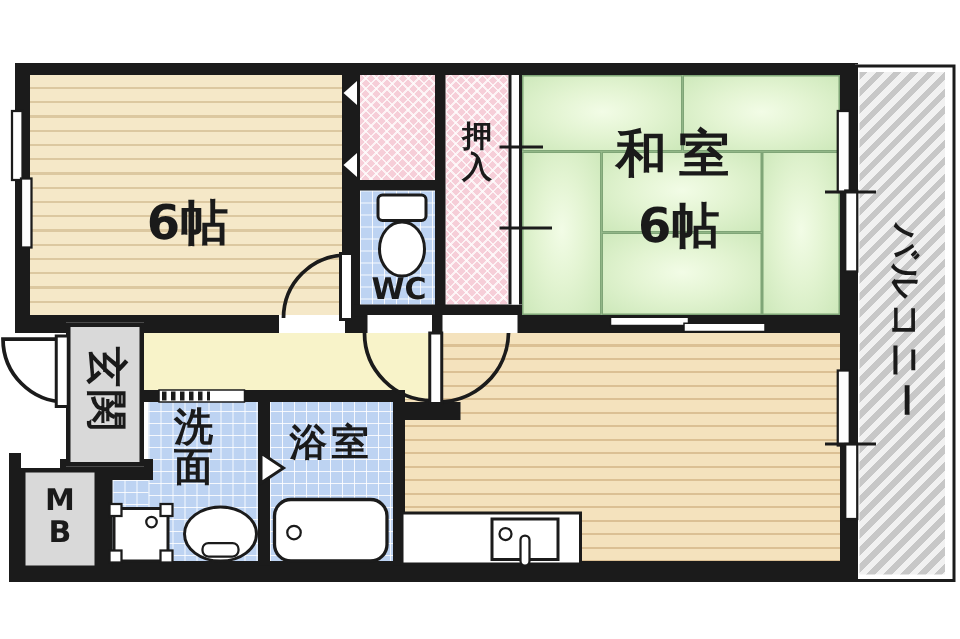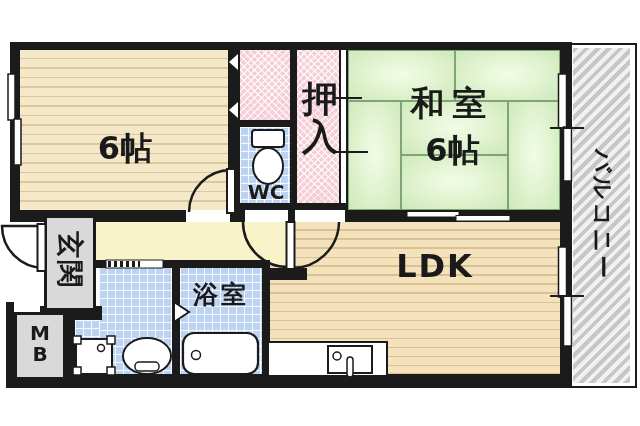--- a/index.html
+++ b/index.html
@@ -143,29 +143,29 @@
     <rect x="328" y="346" width="44" height="27" fill="#ffffff" stroke="#1b1b1b" stroke-width="2"></rect>
     <circle cx="337" cy="356" r="4" fill="#ffffff" stroke="#1b1b1b" stroke-width="1.5"></circle>
     <rect x="347" y="357" width="6" height="20" rx="3" fill="#ffffff" stroke="#1b1b1b" stroke-width="1.5"></rect>
   </svg>
 
   <div class="lbl" style="left:30px;top:132px;width:190px;font-size:32px;">6帖</div>
 
   <div class="lbl" style="left:350px;top:86px;width:205px;font-size:34px;letter-spacing:8px;text-align:center;">和室</div>
   <div class="lbl" style="left:350px;top:134px;width:205px;font-size:32px;">6帖</div>
 
-  <div class="lbl" style="left:340px;top:250px;width:190px;font-size:32px;letter-spacing:2px;">LDK</div>
 
 
   <div class="lbl" style="left:243px;top:182px;width:46px;font-size:20px;">WC</div>
 
-  <div class="lbl stack" style="left:302px;top:80px;width:32px;font-size:36px;">押入</div>
+  <div class="lbl stack" style="left:302px;top:80px;width:32px;font-size:20px;">押入</div>
 
   <div class="lbl rot" style="left:38px;top:246px;width:64px;font-size:27px;letter-spacing:2px;">玄関</div>
 
   <div class="lbl stack" style="left:29px;top:323px;width:22px;font-size:20px;">MB</div>
 
+  <div class="lbl stack" style="left:114px;top:272px;width:30px;font-size:26px;">洗面</div>
 
   <div class="lbl" style="left:182px;top:282px;width:78px;font-size:25px;letter-spacing:3px;">浴室</div>
 
   <div class="lbl rot" style="left:541px;top:199px;width:124px;font-size:23px;letter-spacing:3px;">バルコニー</div>
 
 </div>
 
 </body></html>

